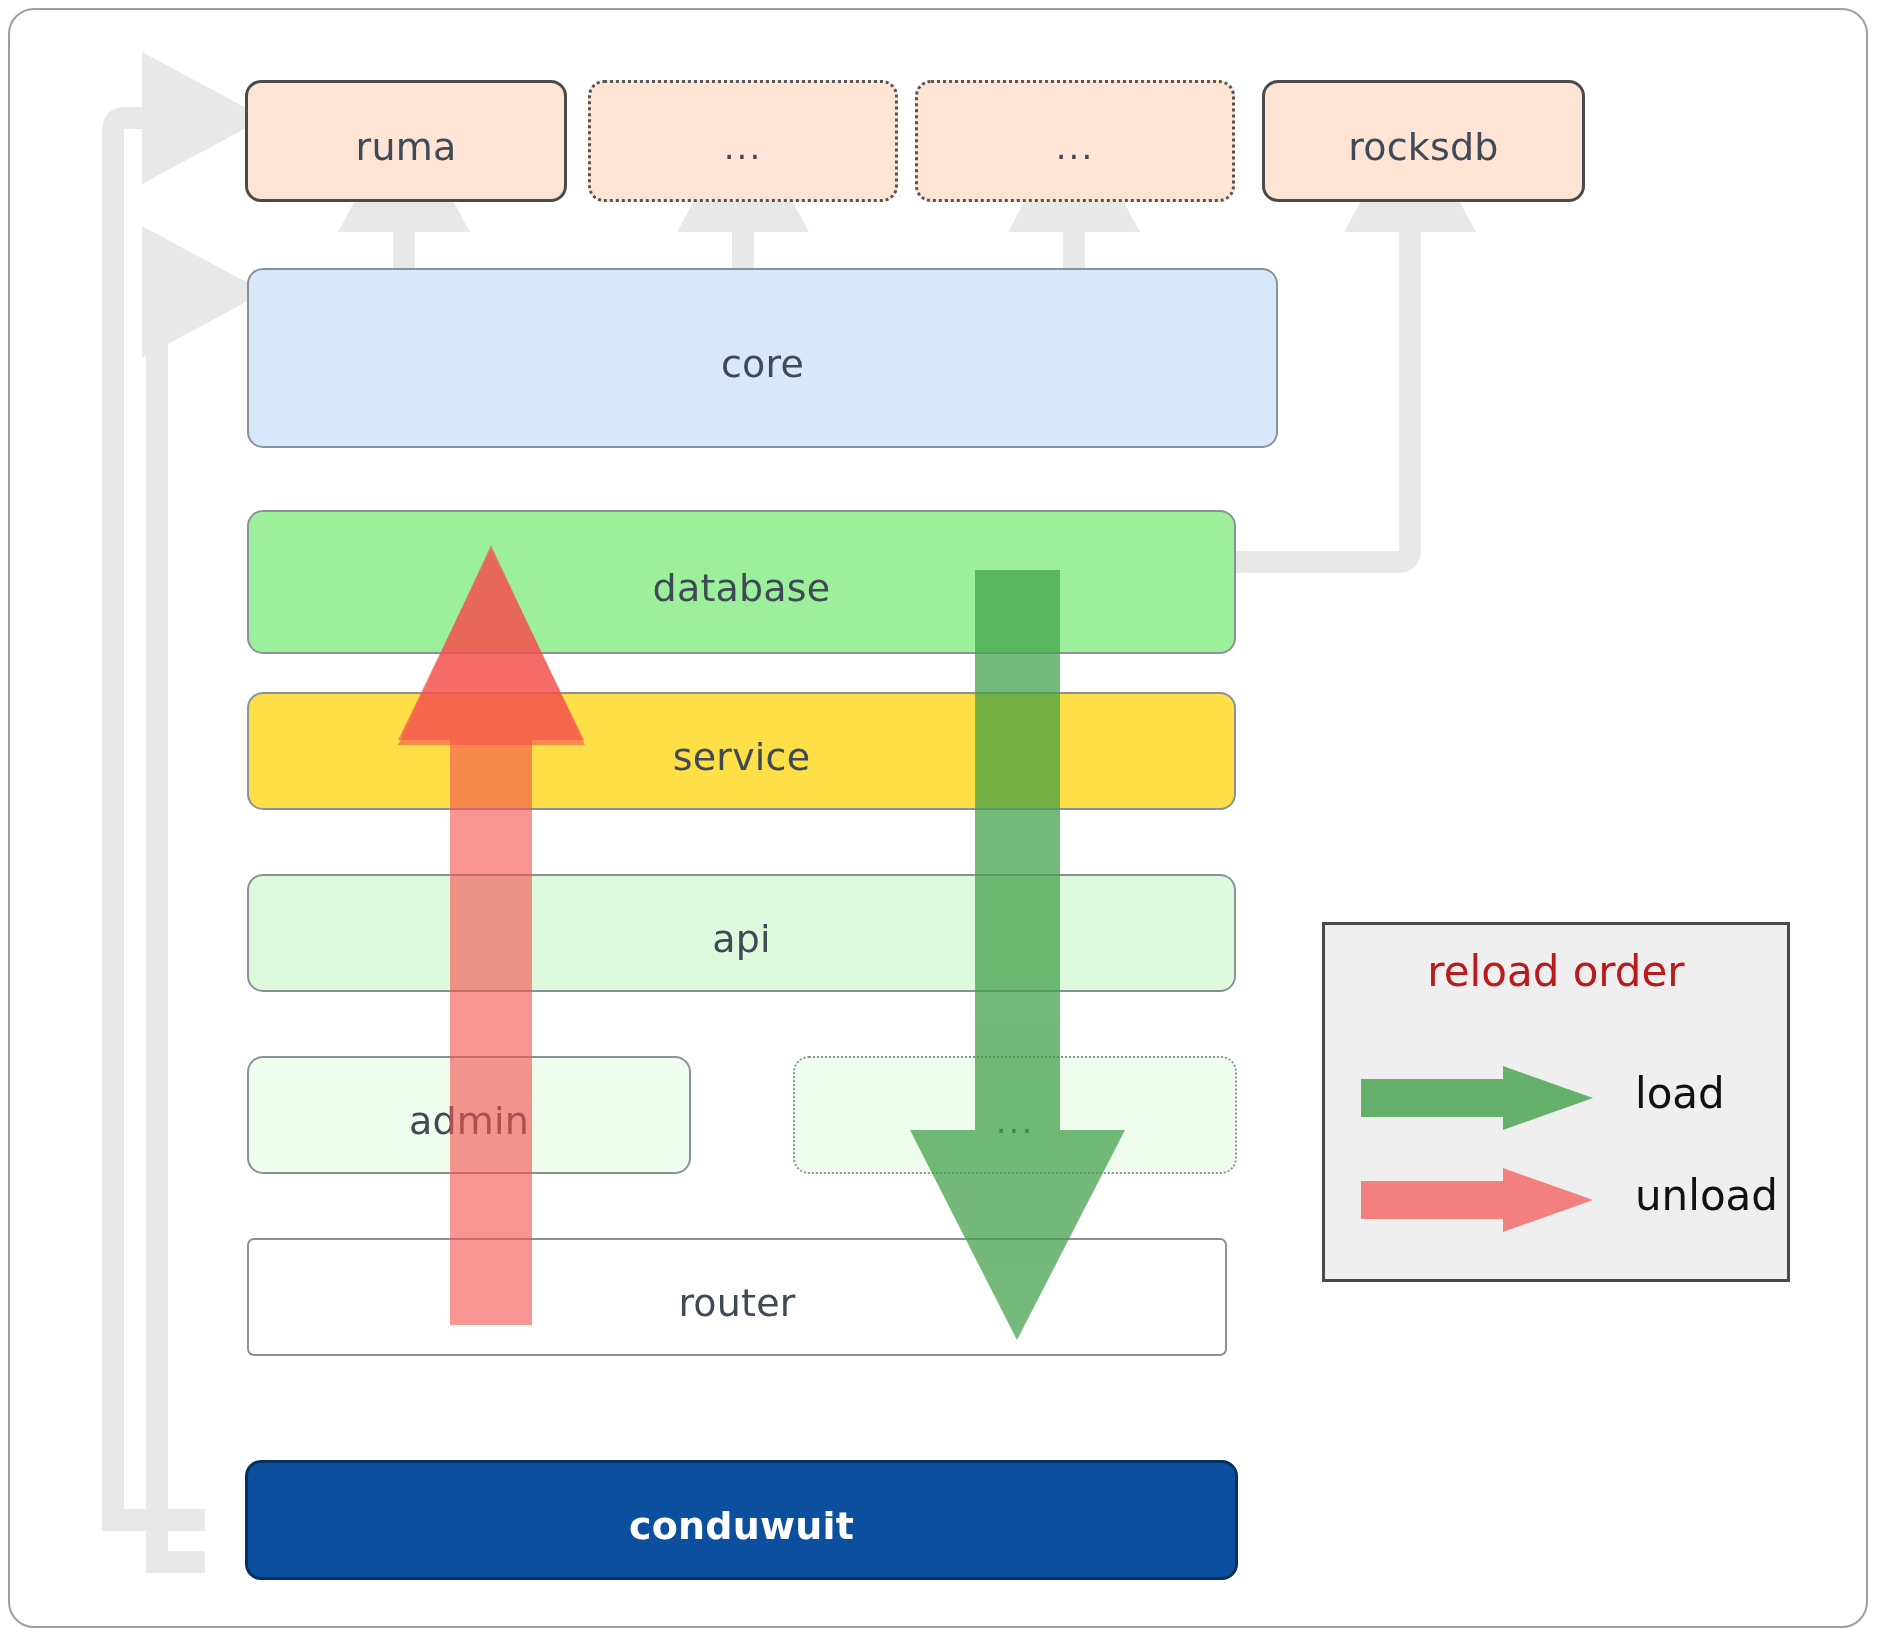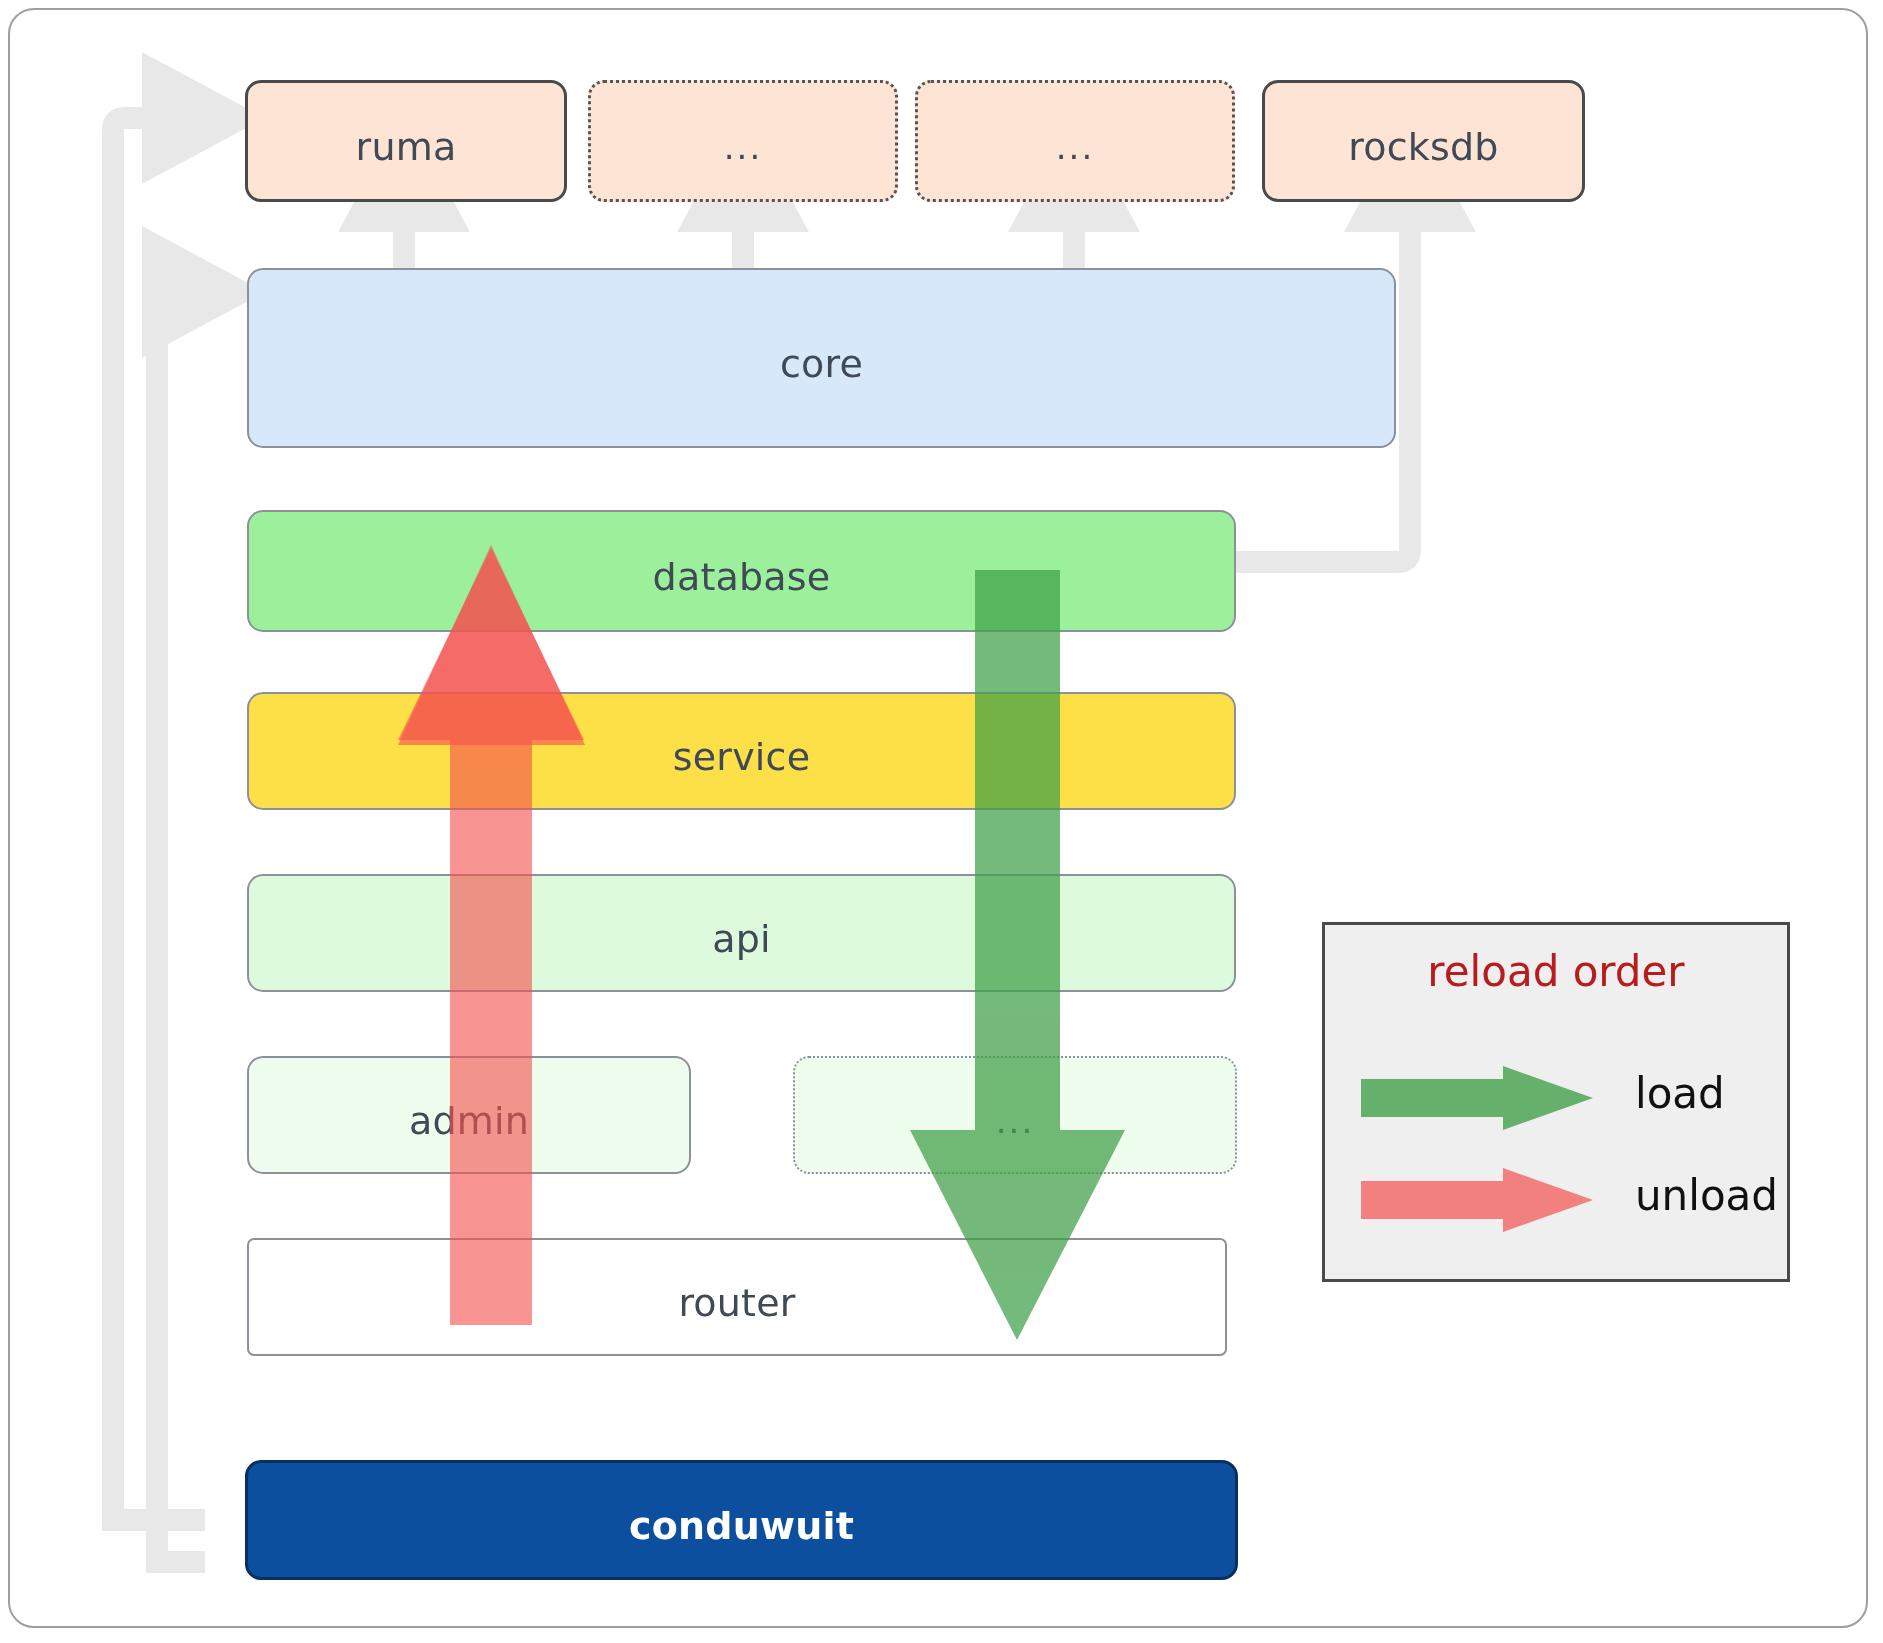--- a/index.html
+++ b/index.html
@@ -96,25 +96,25 @@
   <div class="node peach dotted" style="left:588px;top:80px;width:310px;height:122px;">
     <span class="lbl ell">...</span>
   </div>
   <div class="node peach dotted" style="left:915px;top:80px;width:320px;height:122px;">
     <span class="lbl ell">...</span>
   </div>
   <div class="node peach solid" style="left:1262px;top:80px;width:323px;height:122px;">
     <span class="lbl">rocksdb</span>
   </div>
 
-  <div class="node blue thingray" style="left:247px;top:268px;width:1149px;height:180px;">
+  <div class="node blue thingray" style="left:247px;top:268px;width:1031px;height:180px;">
     <span class="lbl">core</span>
   </div>
 
-  <div class="node g0 thingray" style="left:247px;top:510px;width:989px;height:122px;">
+  <div class="node g0 thingray" style="left:247px;top:510px;width:989px;height:144px;">
     <span class="lbl">database</span>
   </div>
   <div class="node g1 thingray" style="left:247px;top:692px;width:989px;height:118px;">
     <span class="lbl">service</span>
   </div>
   <div class="node g2 thingray" style="left:247px;top:874px;width:989px;height:118px;">
     <span class="lbl">api</span>
   </div>
 
   <div class="node g3 thingray" style="left:247px;top:1056px;width:444px;height:118px;">

